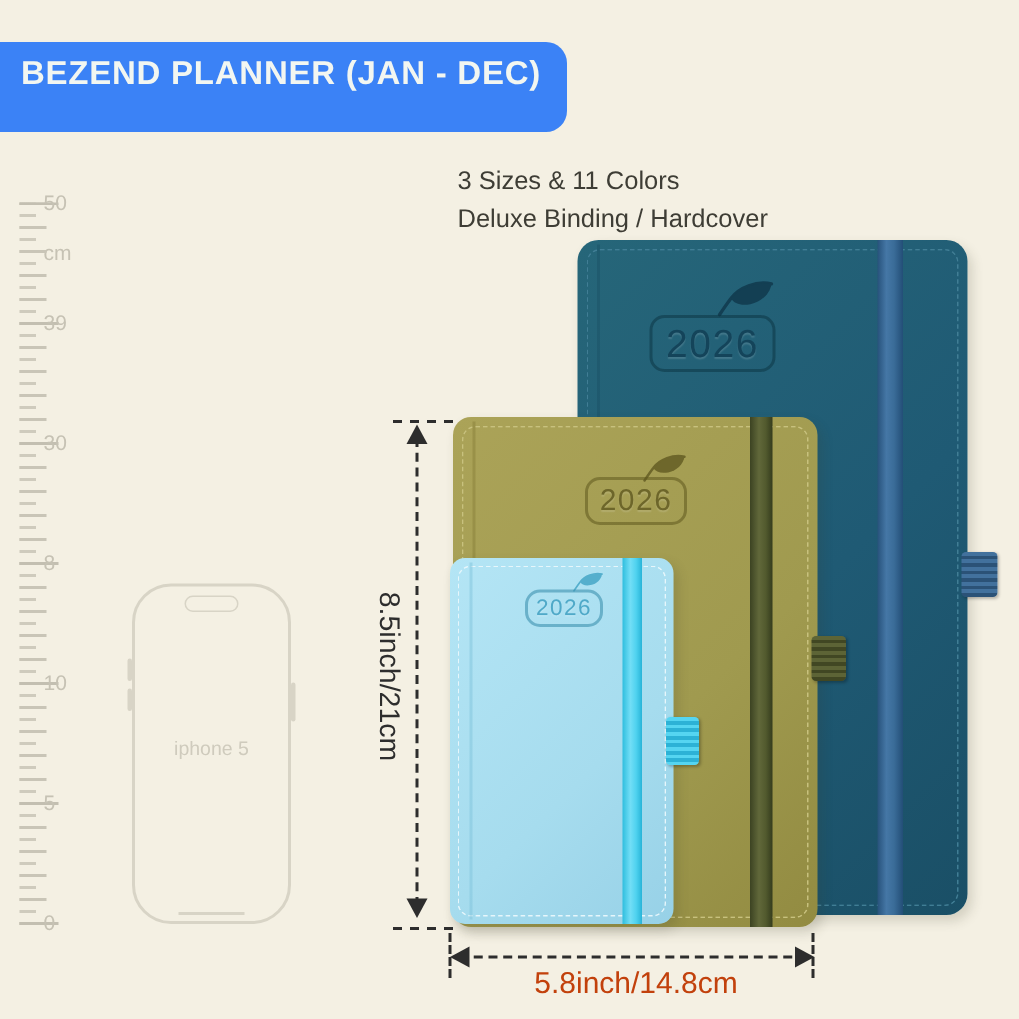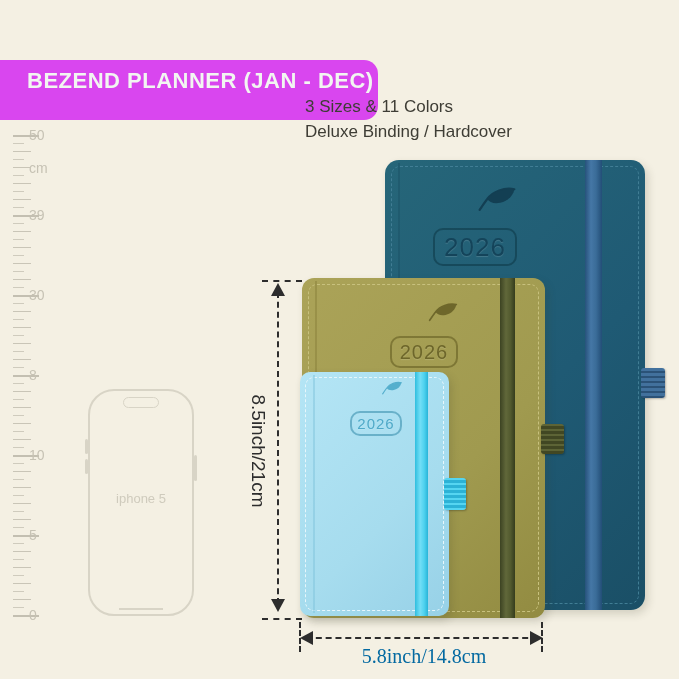--- a/index.html
+++ b/index.html
@@ -1,27 +1,27 @@
 <!DOCTYPE html>
 <html><head>
 <meta charset="utf-8">
 <style>
   html,body{margin:0;padding:0;background:#f4f0e3;}
   *{box-sizing:border-box;}
   .canvas{position:relative;width:679px;height:679px;background:#f4f0e3;overflow:hidden;
           font-family:"Liberation Sans","DejaVu Sans",sans-serif;}
 
   
-  .banner{position:absolute;left:0;top:28px;width:378px;height:60px;background:#d946ef;
-          border-radius:0 14px 14px 0;color:#f2f6f1;padding:8px 0 0 27px;margin-top:32px;}
+  .banner{position:absolute;left:0;top:28px;width:378px;height:60px;background:#3b82f6;
+          border-radius:0 14px 14px 0;color:#f2f6f1;padding:8px 0 0 14px;}
   .banner-title{font-size:22px;font-weight:bold;letter-spacing:.5px;white-space:nowrap;}
   .banner-sub{font-size:13px;margin-top:4px;letter-spacing:.3px;}
 
   
-  .features{position:absolute;left:305px;top:94px;font-size:17px;color:#3e3d35;line-height:25px;}
+  .features{position:absolute;left:305px;top:108px;font-size:17px;color:#3e3d35;line-height:25px;}
 
   
   .ruler-unit{position:absolute;left:29px;top:125px;font-size:14px;color:#c6c2b4;margin-top:35px;}
   .ruler-ticks{position:absolute;left:13px;top:135px;width:26px;height:484px;
     background-image:
       repeating-linear-gradient(to bottom,#c3bfb1 0 2px,transparent 2px 80px),
       repeating-linear-gradient(to bottom,#c9c5b7 0 1.5px,transparent 1.5px 16px),
       repeating-linear-gradient(to bottom,#cfcbbd 0 1.5px,transparent 1.5px 8px);
     background-size:26px 100%,18px 100%,11px 100%;
     background-repeat:no-repeat;}
@@ -45,21 +45,21 @@
   .planner{position:absolute;box-shadow:3px 4px 8px rgba(60,60,40,.18);}
   .stitch{position:absolute;inset:6px;border:1px dashed;border-radius:9px;pointer-events:none;}
   .crease{position:absolute;left:13px;top:3px;bottom:3px;width:2px;}
   .band{position:absolute;top:0;height:100%;}
   .loop{position:absolute;border-radius:3px;box-shadow:1px 1px 2px rgba(0,0,0,.25);}
   .logo{position:absolute;}
   .feather{position:absolute;display:block;}
   .feather svg{width:100%;height:100%;display:block;}
   .frame{position:absolute;border:2px solid;border-radius:10px;display:flex;
          align-items:center;justify-content:center;letter-spacing:1px;
-         text-shadow:0 1px 1px rgba(255,255,255,.15);margin-top:18px;}
+         text-shadow:0 1px 1px rgba(255,255,255,.15);}
 
   .p-large{left:385px;top:160px;width:260px;height:450px;border-radius:14px;
            background:linear-gradient(135deg,#266679 0%,#1f5a74 55%,#1a4f66 100%);}
   .p-large .stitch{border-color:#417e95;}
   .p-large .crease{background:#164a5e;opacity:.35;}
   .p-large .band{left:200px;width:17px;
            background:linear-gradient(90deg,#27527b,#4577a6 35%,#3a6c98 65%,#234e77);}
   .p-large .loop{left:256px;top:208px;width:24px;height:30px;
            background:repeating-linear-gradient(to bottom,#42719d 0 2.5px,#2b5277 2.5px 5px);}
   .p-large .logo{left:44px;top:26px;width:140px;height:66px;color:#133f53;}
@@ -109,21 +109,21 @@
 
   .dim-h-line{left:306px;top:637px;width:232px;height:0;border-top:2px dashed #2d2d2d;}
   .arrow-left{left:300px;top:631px;width:0;height:0;
             border-top:7px solid transparent;border-bottom:7px solid transparent;
             border-right:13px solid #2d2d2d;}
   .arrow-right{left:530px;top:631px;width:0;height:0;
             border-top:7px solid transparent;border-bottom:7px solid transparent;
             border-left:13px solid #2d2d2d;}
   .dim-h-cap-left{left:299px;top:622px;height:30px;width:0;border-left:2px dashed #2d2d2d;}
   .dim-h-cap-right{left:541px;top:622px;height:30px;width:0;border-left:2px dashed #2d2d2d;}
-  .dim-h-label{left:306px;top:645px;width:236px;text-align:center;font-size:20px;color:#0369a1;font-family:Liberation Serif, serif;}
+  .dim-h-label{left:306px;top:645px;width:236px;text-align:center;font-size:20px;color:#c2410c;}
 </style>
 </head>
 <body>
 
 <div class="canvas">
 
   <div class="banner">
     <div class="banner-title">BEZEND PLANNER (JAN - DEC)</div>
   </div>
 

